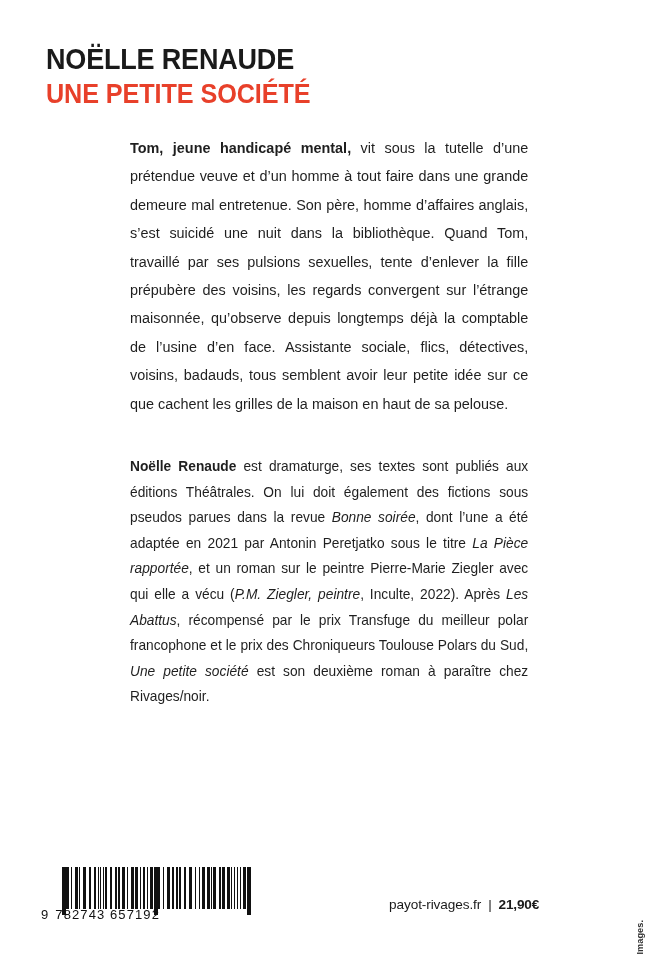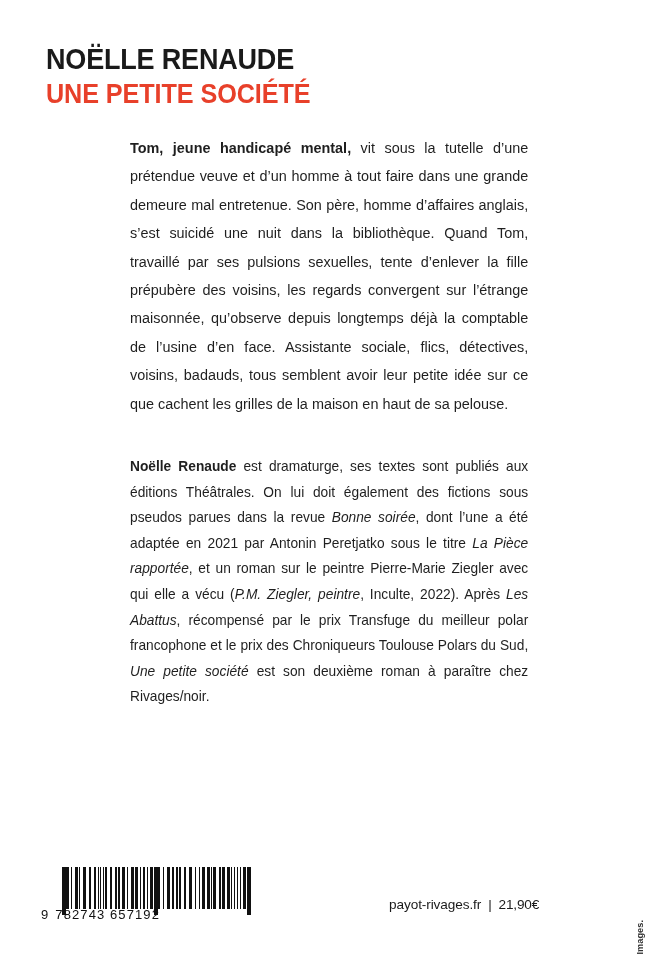--- a/index.html
+++ b/index.html
@@ -145,21 +145,21 @@
     font-size: 13.6px;
     color: #1a1a1a;
     white-space: nowrap;
     letter-spacing: -0.1px;
   }
   .publisher-line .sep {
     margin: 0 7px;
     color: #1a1a1a;
   }
   .publisher-line .price {
-    font-weight: 400;
+    font-weight: 700;
     letter-spacing: -0.2px;
   }
 </style>
 </head>
 <body>
 
 <div class="page">
 
   <div class="title-block">
     <div class="author-name">NOËLLE RENAUDE</div>

